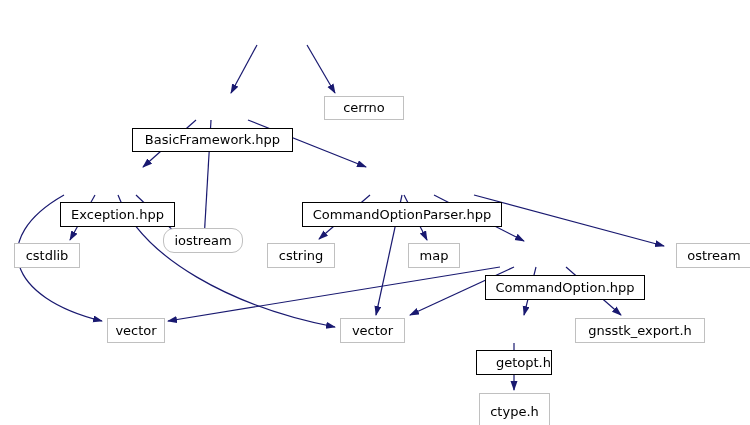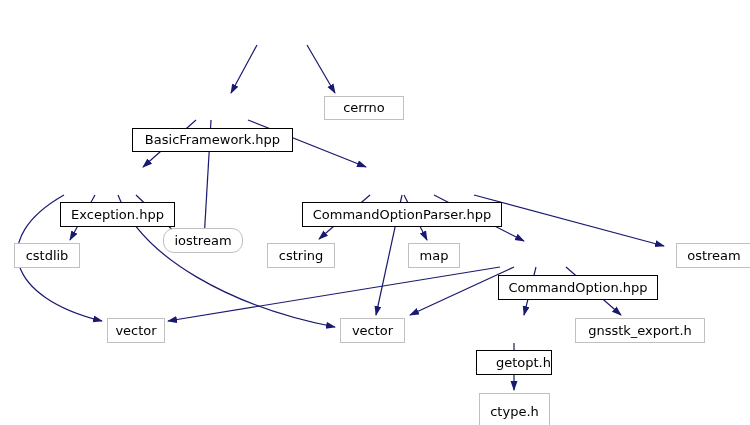--- a/index.html
+++ b/index.html
@@ -97,21 +97,21 @@
     </div>
     <div class="node plain" style="left: 163px; top: 228px; width: 80px; height: 25px; border-radius: 11px;">
       <div class="lbl">iostream</div>
     </div>
     <div class="node plain" style="left: 267px; top: 243px; width: 68px; height: 25px;">
       <div class="lbl">cstring</div>
     </div>
     <div class="node plain" style="left: 408px; top: 243px; width: 52px; height: 25px;">
       <div class="lbl">map</div>
     </div>
-    <div class="node linked" style="left: 498px; top: 243px; width: 160px; height: 25px;">
+    <div class="node linked" style="left: 485px; top: 243px; width: 160px; height: 25px;">
       <div class="lbl">CommandOption.hpp</div>
     </div>
     <div class="node plain" style="left: 668px; top: 243px; width: 76px; height: 25px; margin-left: 8px;">
       <div class="lbl">ostream</div>
     </div>
     <div class="node plain" style="left: 107px; top: 318px; width: 58px; height: 25px;">
       <div class="lbl">vector</div>
     </div>
     <div class="node plain" style="left: 340px; top: 318px; width: 65px; height: 25px;">
       <div class="lbl">vector</div>

